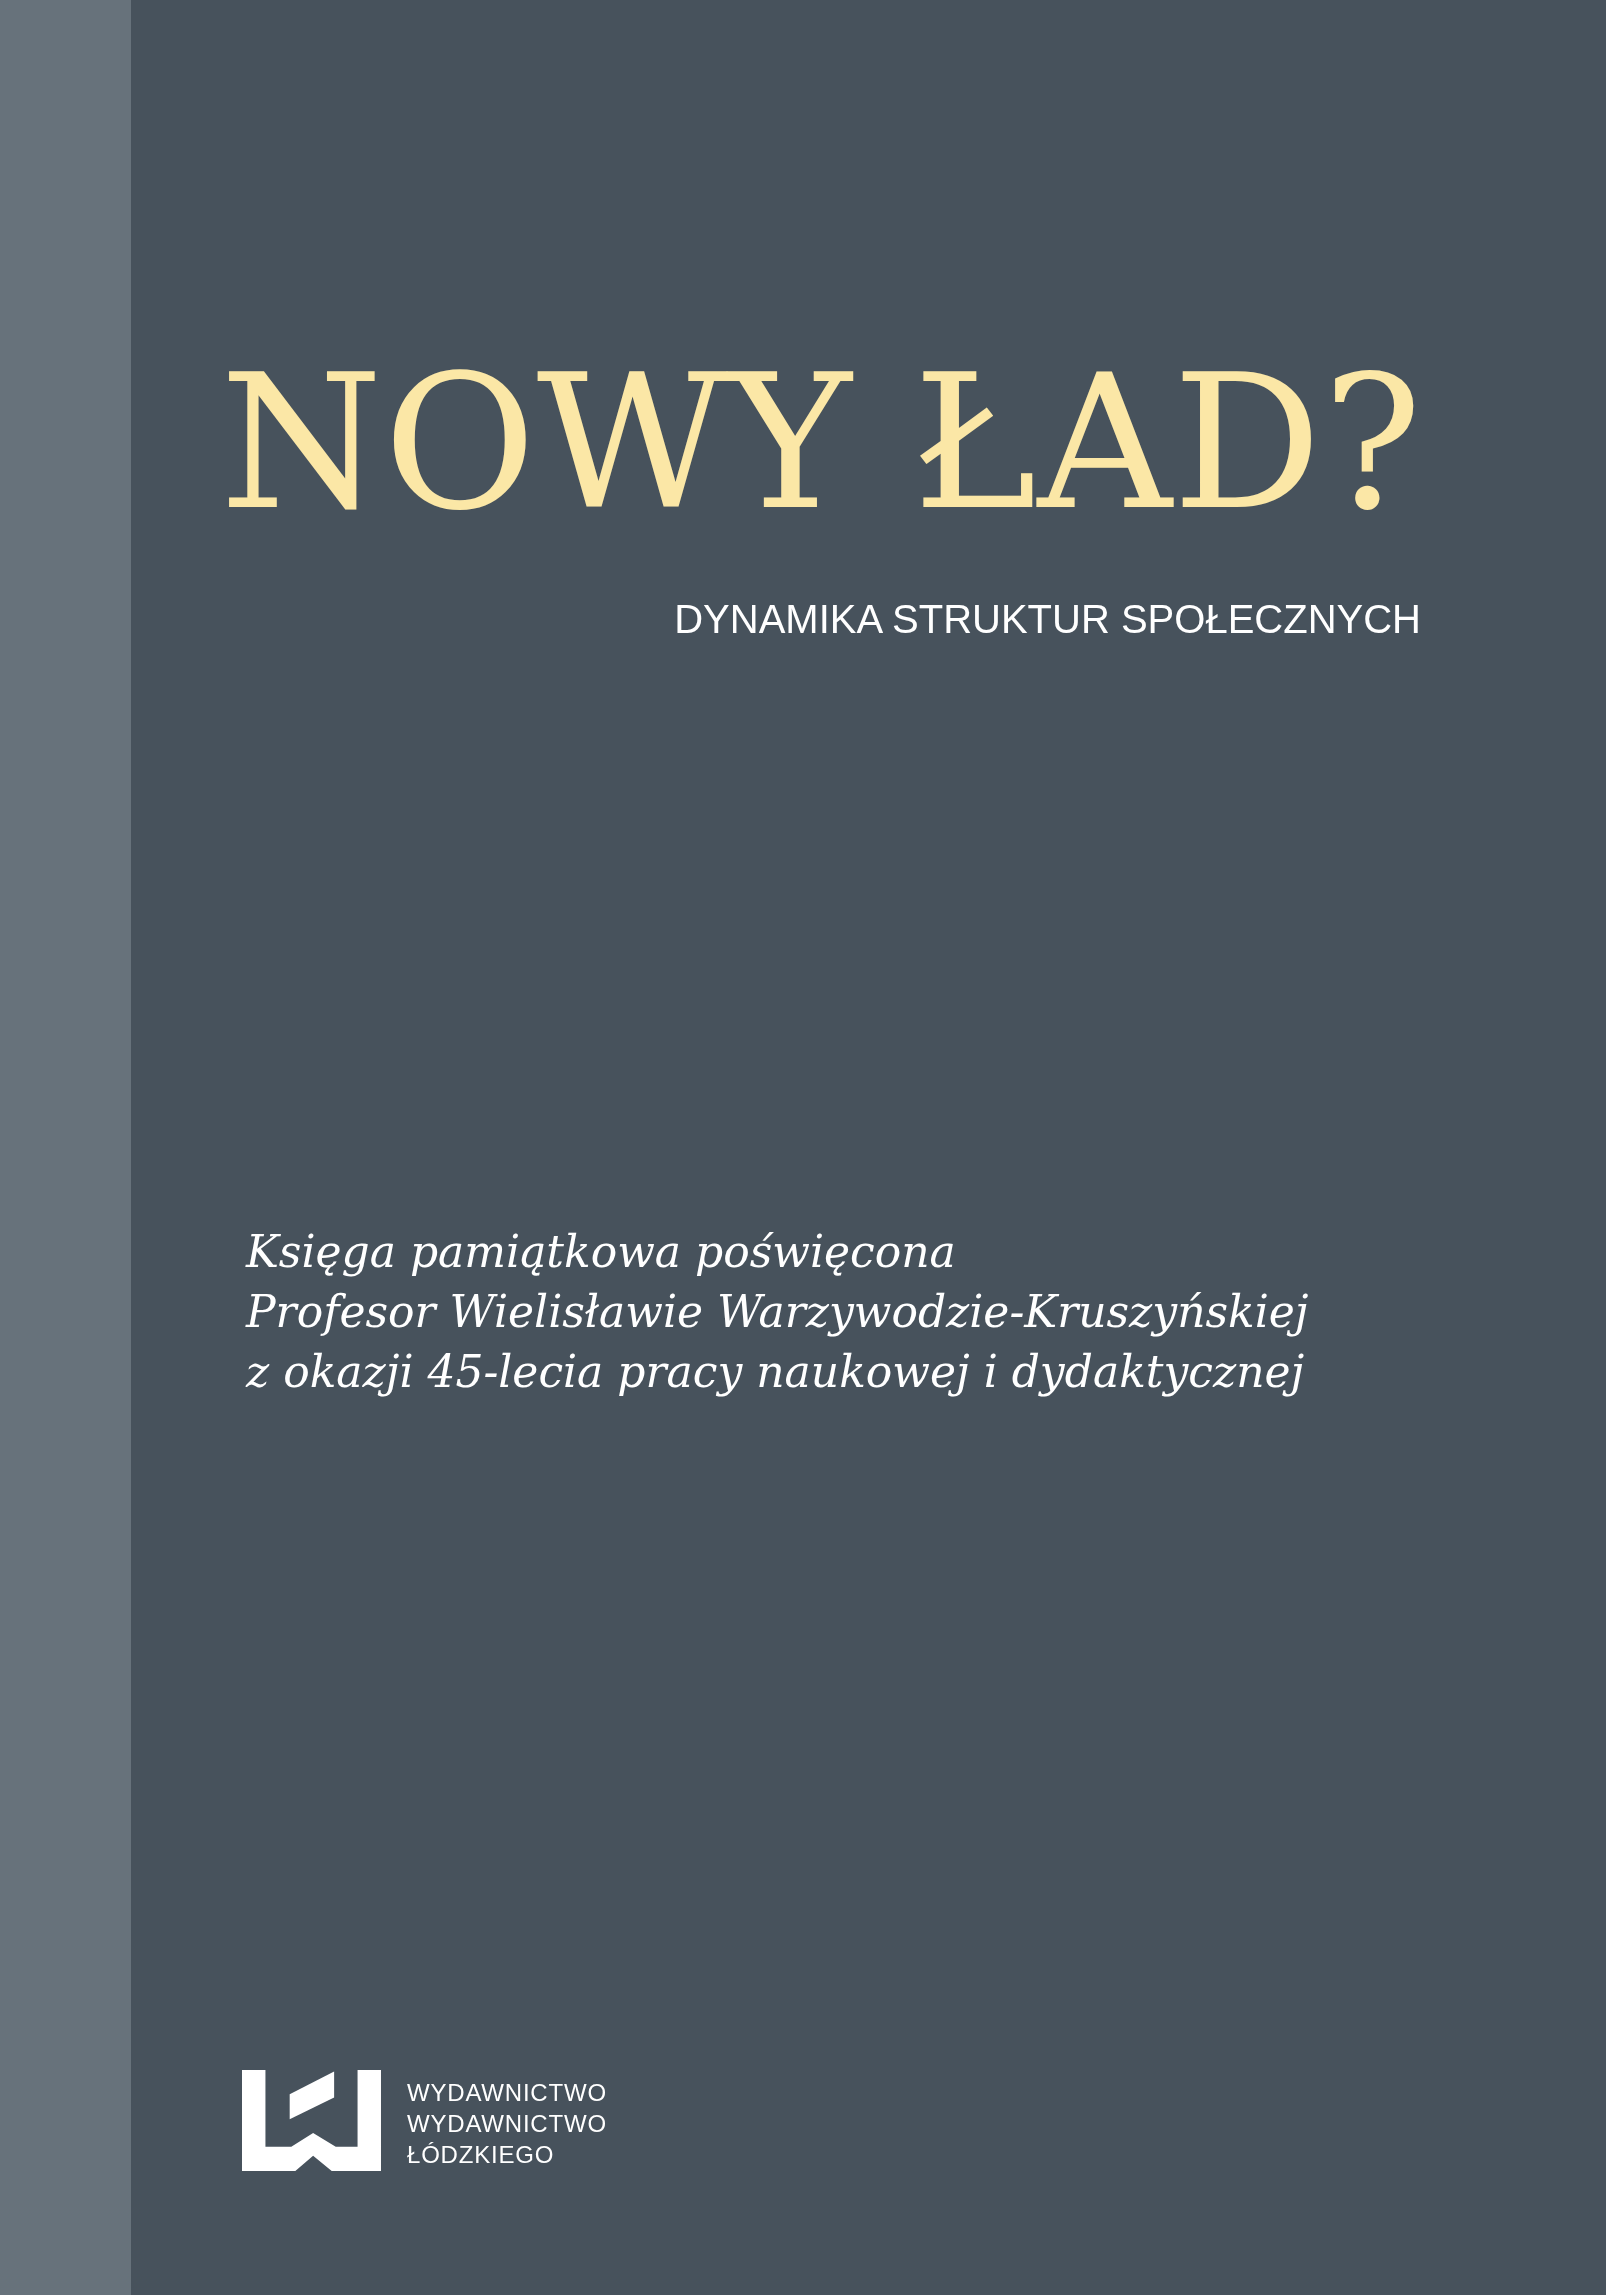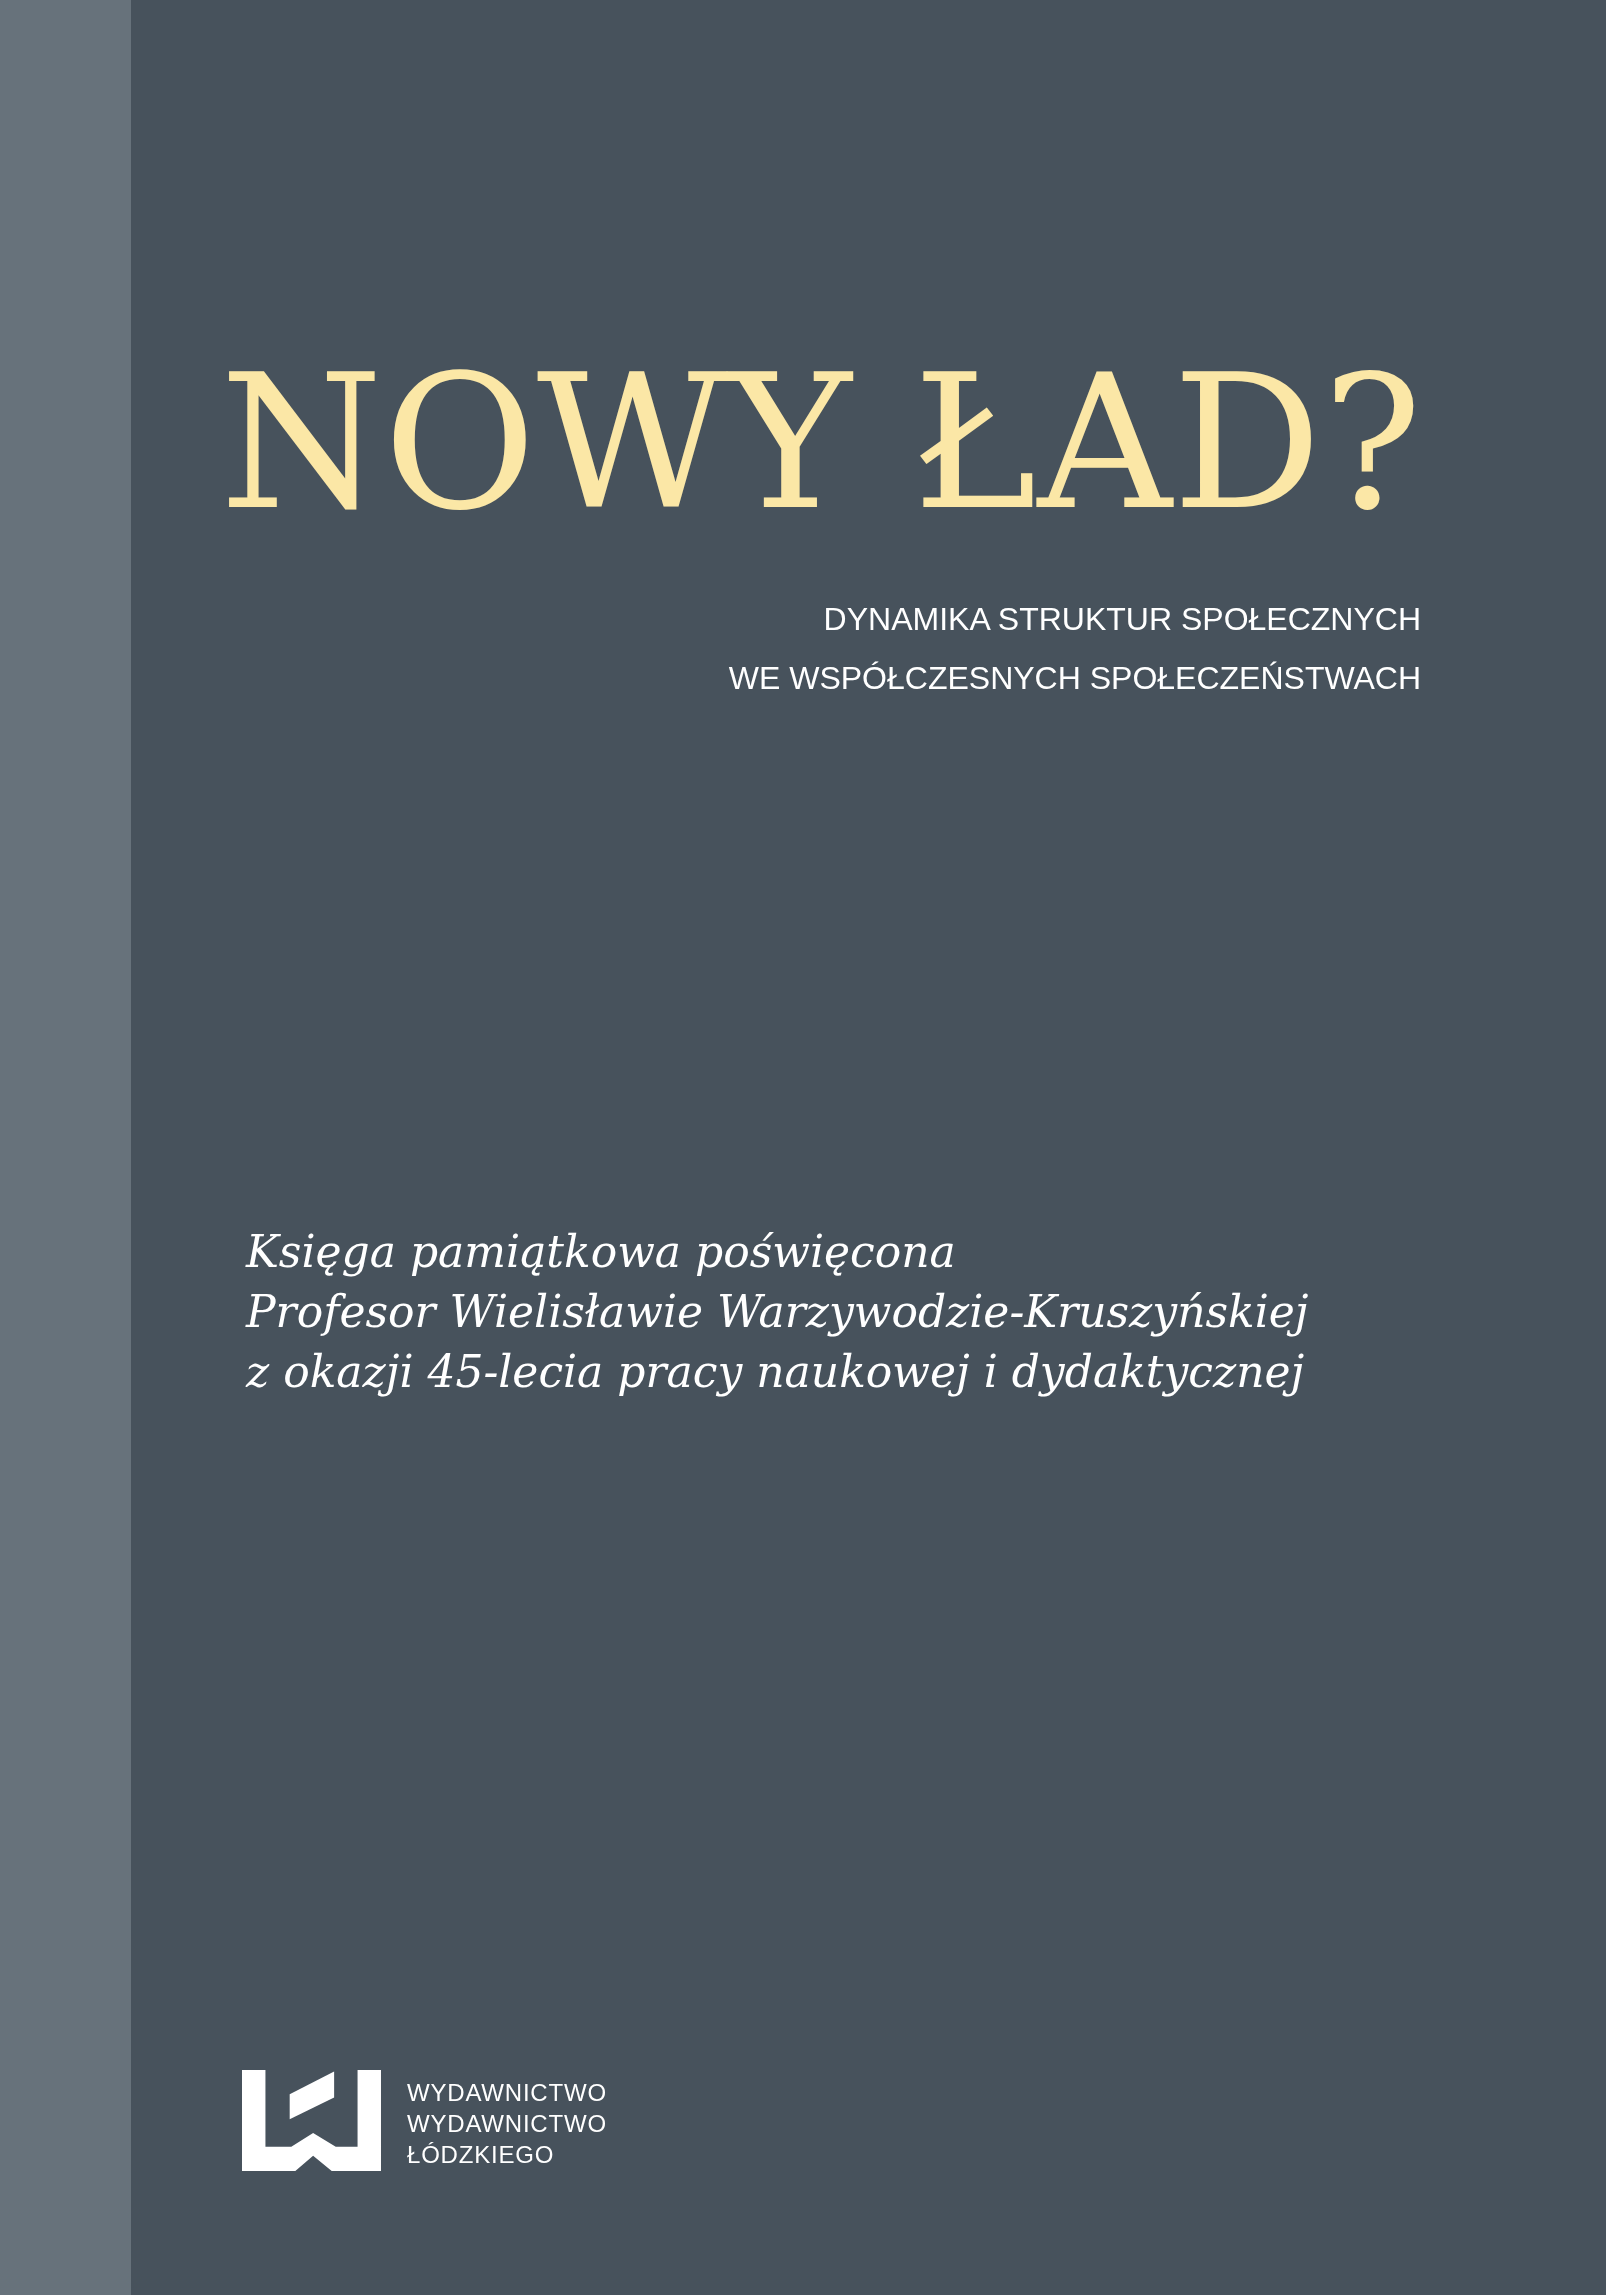--- a/index.html
+++ b/index.html
@@ -37,24 +37,24 @@
     line-height: 1;
     letter-spacing: 0.8px;
     color: var(--title-color);
     white-space: nowrap;
     text-align: right;
   }
   .subtitle {
     position: absolute;
     top: 590px;
     right: 186px;
-    text-align: right;
+    text-align: center;
     font-family: "Liberation Sans", sans-serif;
     font-weight: 400;
-    font-size: 32px;
+    font-size: 40px;
     line-height: 59px;
     letter-spacing: 0px;
     color: var(--text-color);
     white-space: nowrap;
   }
   .dedication {
     position: absolute;
     top: 1222px;
     left: 246px;
     font-family: "DejaVu Serif", "Liberation Serif", serif;
@@ -95,21 +95,20 @@
 <body>
 
 <div class="cover">
 
   <div class="spine"></div>
 
   <h1 class="title">NOWY ŁAD?</h1>
 
   <div class="subtitle">
     <div>DYNAMIKA STRUKTUR SPOŁECZNYCH</div>
-    <div>WE WSPÓŁCZESNYCH SPOŁECZEŃSTWACH</div>
   </div>
 
   <div class="dedication">
     <div>Księga pamiątkowa poświęcona</div>
     <div>Profesor Wielisławie Warzywodzie-Kruszyńskiej</div>
     <div>z okazji 45-lecia pracy naukowej i dydaktycznej</div>
   </div>
 
   <div class="publisher">
     <svg class="publisher-logo" viewBox="0 0 172 125" aria-hidden="true">

